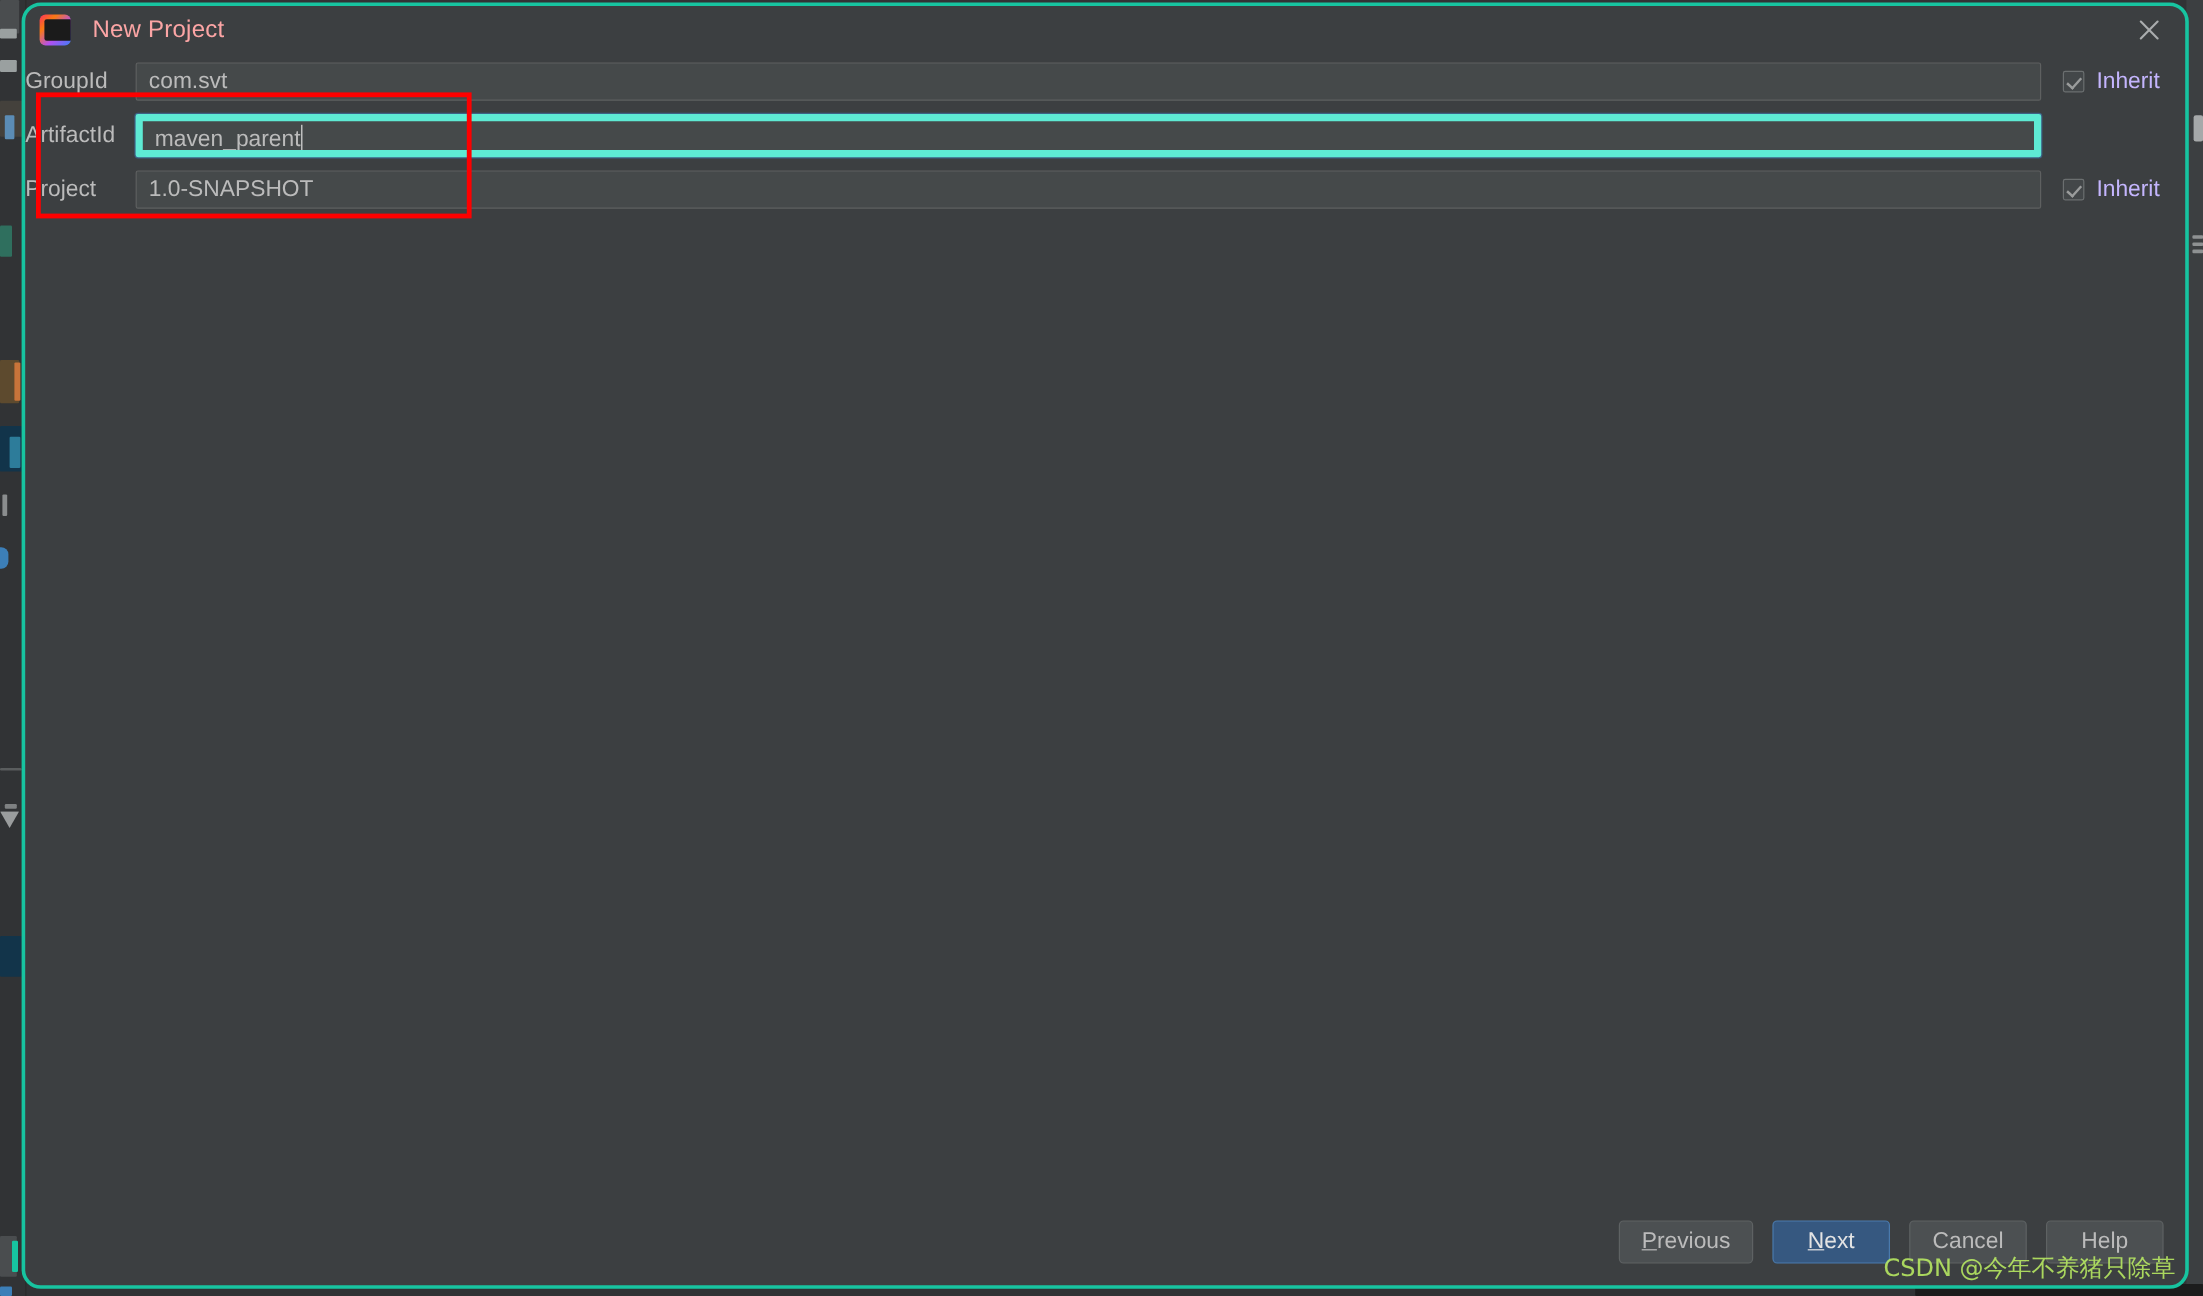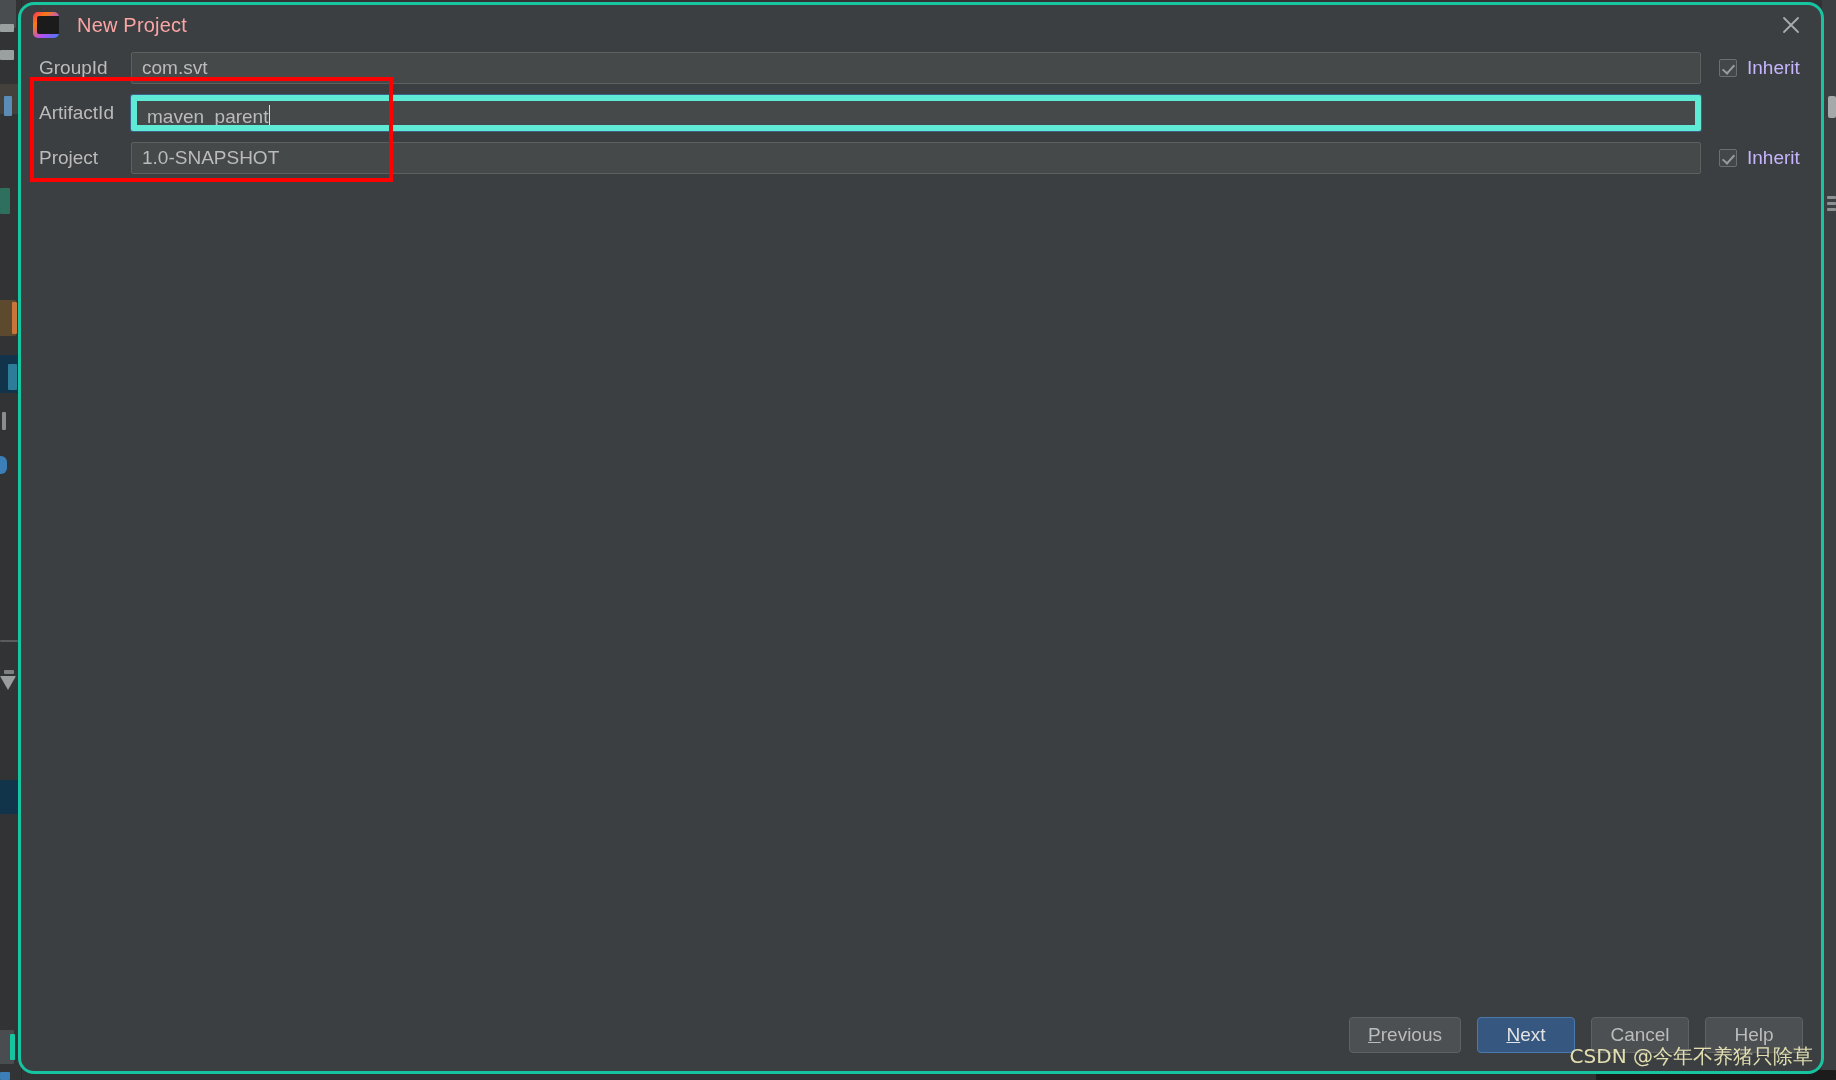--- a/index.html
+++ b/index.html
@@ -98,21 +98,20 @@
   #dialog-form {
     position: absolute;
     left: 0;
     top: 40px;
     right: 0;
   }
   .form-row {
     display: flex;
     align-items: center;
     height: 45px;
-    margin-left: 18px;
   }
   .form-label {
     width: 92px;
     flex: 0 0 92px;
     color: #bbbbbb;
     font-size: 19px;
   }
   .form-input {
     flex: 1 1 auto;
     height: 32px;
@@ -210,21 +209,21 @@
     border-color: #4a7aad;
     color: #e3e3e3;
   }
   .mn { text-decoration: underline; }
 
   
   #csdn-watermark {
     position: absolute;
     right: 8px;
     bottom: 1px;
-    color: #fef9c3;
+    color: #bef264;
     font-size: 20px;
     opacity: 0.85;
     white-space: nowrap;
     font-family: "DejaVu Sans", sans-serif;
   }
 </style>
 </head>
 <body>
 
 <div id="ide-backdrop">

